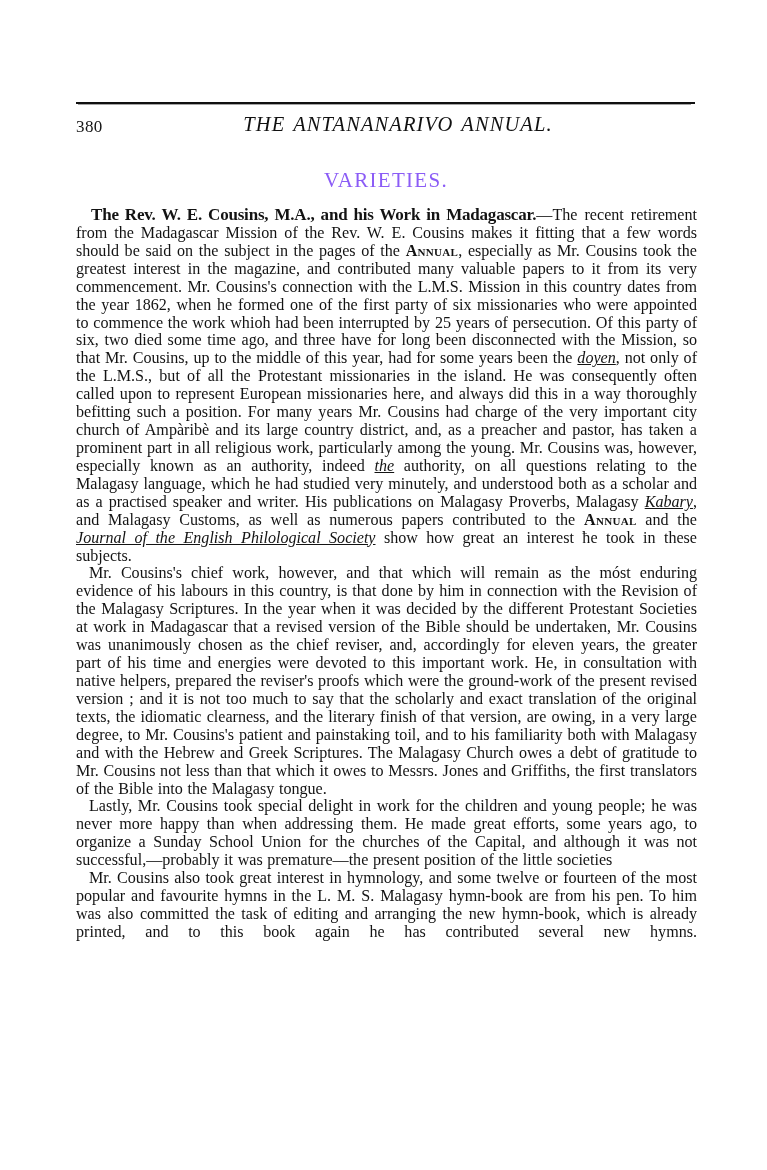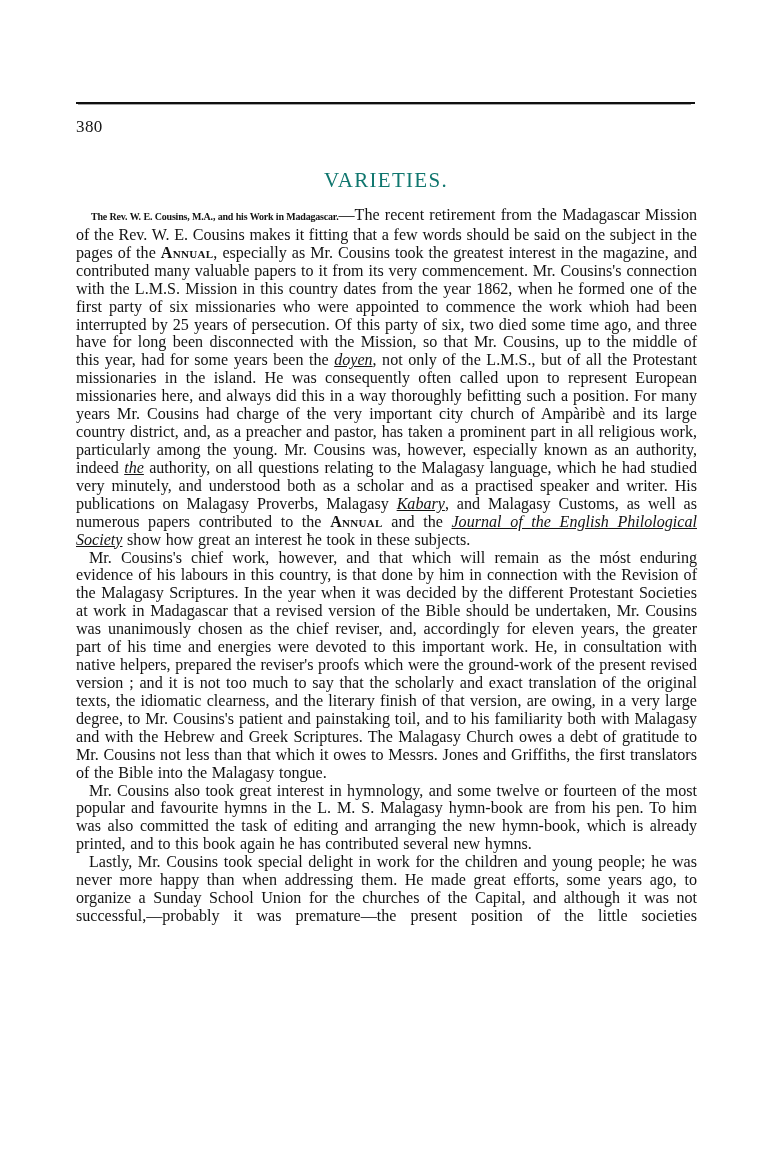--- a/index.html
+++ b/index.html
@@ -76,21 +76,21 @@
   
   .section-title {
     position: absolute;
     left: 76px;
     top: 168px;
     width: 620px;
     text-align: center;
     font-size: 21px;
     letter-spacing: 1.3px;
     word-spacing: 1px;
-    color: #0f766e;
+    color: #8b5cf6;
   }
 
   
   .body-text {
     position: absolute;
     left: 76px;
     top: 206px;
     width: 621px;
     font-size: 16.1px;
     line-height: 17.92px;
@@ -107,52 +107,53 @@
   .body-text p:first-child {
     text-indent: 15px;
   }
   .body-text p:last-child {
     text-align-last: justify;
   }
 
   .runin {
     font-weight: bold;
     font-family: "Liberation Serif", "DejaVu Serif", serif;
-    font-size: 10px;
+    font-size: 17px;
     letter-spacing: -0.2px;
     word-spacing: -0.4px;
   }
   .sc {
     font-variant: small-caps;
     letter-spacing: 0.3px;
     font-weight: bold;
   }
   .it {
     font-style: italic;
     text-decoration: underline;
   }
 </style>
 </head>
 <body>
 
 <div class="page">
 
   <div class="running-head">
     <span class="folio">380</span>
+    <span class="head-title">THE ANTANANARIVO ANNUAL.</span>
   </div>
 
   <div class="rule"></div>
 
   <div class="section-title">VARIETIES.</div>
 
   <div class="body-text">
 
     <p><span class="runin">The Rev. W. E. Cousins, M.A., and his Work in Madagascar.</span><span>—The recent retirement from the Madagascar Mission of the Rev. W. E. Cousins makes it fitting that a few words should be said on the subject in the pages of the </span><span class="sc">Annual</span><span>, especially as Mr. Cousins took the greatest interest in the magazine, and contributed many valuable papers to it from its very commencement. Mr. Cousins's connection with the L.M.S. Mission in this country dates from the year 1862, when he formed one of the first party of six missionaries who were appointed to commence the work whioh had been interrupted by 25 years of persecution. Of this party of six, two died some time ago, and three have for long been disconnected with the Mission, so that Mr. Cousins, up to the middle of this year, had for some years been the </span><span class="it">doyen</span><span>, not only of the L.M.S., but of all the Protestant missionaries in the island. He was consequently often called upon to represent European missionaries here, and always did this in a way thoroughly befitting such a position. For many years Mr. Cousins had charge of ŧhe very important city church of Ampàribè and its large country district, and, as a preacher and pastor, has taken a prominent part in all religious work, particularly among the young. Mr. Cousins was, however, especially known as an authority, indeed </span><span class="it">the</span><span> authority, on all questions relating to the Malagasy language, which he had studied very minutely, and understood both as a scholar and as a practised speaker and writer. His publications on Malagasy Proverbs, Malagasy </span><span class="it">Kabary</span><span>, and Malagasy Customs, as well as numerous papers contributed to the </span><span class="sc">Annual</span><span> and the </span><span class="it">Journal of the English Philological Society</span><span> show how great an interest ħe took in these subjects.</span></p>
 
     <p>Mr. Cousins's chief work, however, and that which will remain as the móst enduring evidence of his labours in this country, is that done by him in connection with the Revision of the Malagasy Scriptures. In the year when it was decided by the different Protestant Societies at work in Madagascar that a revised version of the Bible should be undertaken, Mr. Cousins was unanimously chosen as the chief reviser, and, accordingly for eleven years, the greater part of his time and energies were devoted to this important work. He, in consultation with native helpers, prepared the reviser's proofs which were the ground-work of the present revised version ; and it is not too much to say that the scholarly and exact translation of the original texts, the idiomatic clearness, and the literary finish of that version, are owing, in a very large degree, to Mr. Cousins's patient and painstaking toil, and to his familiarity both with Malagasy and with the Hebrew and Greek Scriptures. The Malagasy Church owes a debt of gratitude to Mr. Cousins not less than that which it owes to Messrs. Jones and Griffiths, the first translators of the Bible into the Malagasy tongue.</p>
 
+    <p>Lastly, Mr. Cousins took special delight in work for the children and young people; he was never more happy than when addressing them. He made great efforts, some years ago, to organize a Sunday School Union for the churches of the Capital, and although it was not successful,—probably it was premature—the present position of the little societies</p>
+
     <p>Mr. Cousins also took great interest in hymnology, and some twelve or fourteen of the most popular and favourite hymns in the L. M. S. Malagasy hymn-book are from his pen. To him was also committed the task of editing and arranging the new hymn-book, which is already printed, and to this book again he has contributed several new hymns.</p>
-
-    <p>Lastly, Mr. Cousins took special delight in work for the children and young people; he was never more happy than when addressing them. He made great efforts, some years ago, to organize a Sunday School Union for the churches of the Capital, and although it was not successful,—probably it was premature—the present position of the little societies</p>
 
   </div>
 
 </div>
 
 </body></html>

